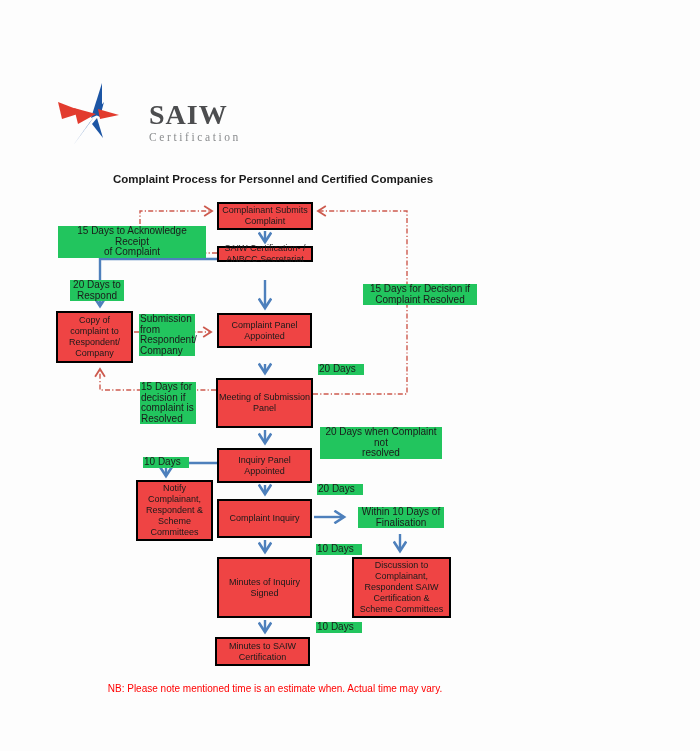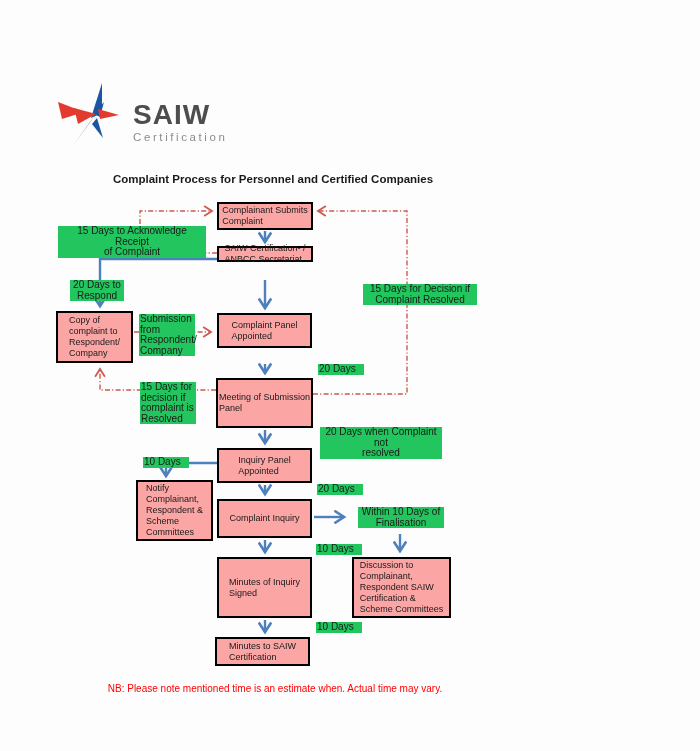--- a/index.html
+++ b/index.html
@@ -3,29 +3,29 @@
 <meta charset="utf-8">
 <style>
   html,body{margin:0;padding:0;background:#fff;}
   .page{
     position:relative;width:700px;height:751px;background:#fdfdfd;overflow:hidden;
     font-family:"Liberation Sans","DejaVu Sans",sans-serif;color:#1a1a1a;
   }
   
   .logo{position:absolute;left:57px;top:80px;display:flex;align-items:center;}
   .logo-star{width:62px;height:70px;}
-  .logo-text{margin-left:14px;margin-top:14px;}
+  .logo-text{margin-left:30px;margin-top:14px;font-family:Liberation Serif, serif;}
   .logo-title{font-size:28px;font-weight:bold;letter-spacing:1px;color:#4c4d4f;line-height:26px;}
   .logo-sub{font-size:11.5px;letter-spacing:2.6px;color:#8a8c8e;margin-top:3px;}
   
   .chart-title{position:absolute;left:90px;top:173px;width:366px;text-align:center;
     font-size:11.5px;font-weight:bold;white-space:pre-line;}
   
-  .box{position:absolute;background:#fca5a5;border:2.5px solid #000;box-sizing:border-box;
-    display:flex;align-items:center;justify-content:center;
+  .box{position:absolute;background:#ef4444;border:2.5px solid #000;box-sizing:border-box;
+    display:flex;align-items:center;justify-content:center;text-align:center;
     font-size:9px;line-height:11px;white-space:pre-line;z-index:3;}
   
   .lbl{position:absolute;font-size:10px;line-height:10.5px;white-space:pre-line;
     background:#22c55e;z-index:2;text-align:center;padding:0 1px;}
   .lbl.left{text-align:left;}
   
   .connectors{position:absolute;left:0;top:0;z-index:1;}
   
   .nb-note{position:absolute;left:105px;top:683px;width:340px;text-align:center;
     font-size:10px;color:#ff0000;}

